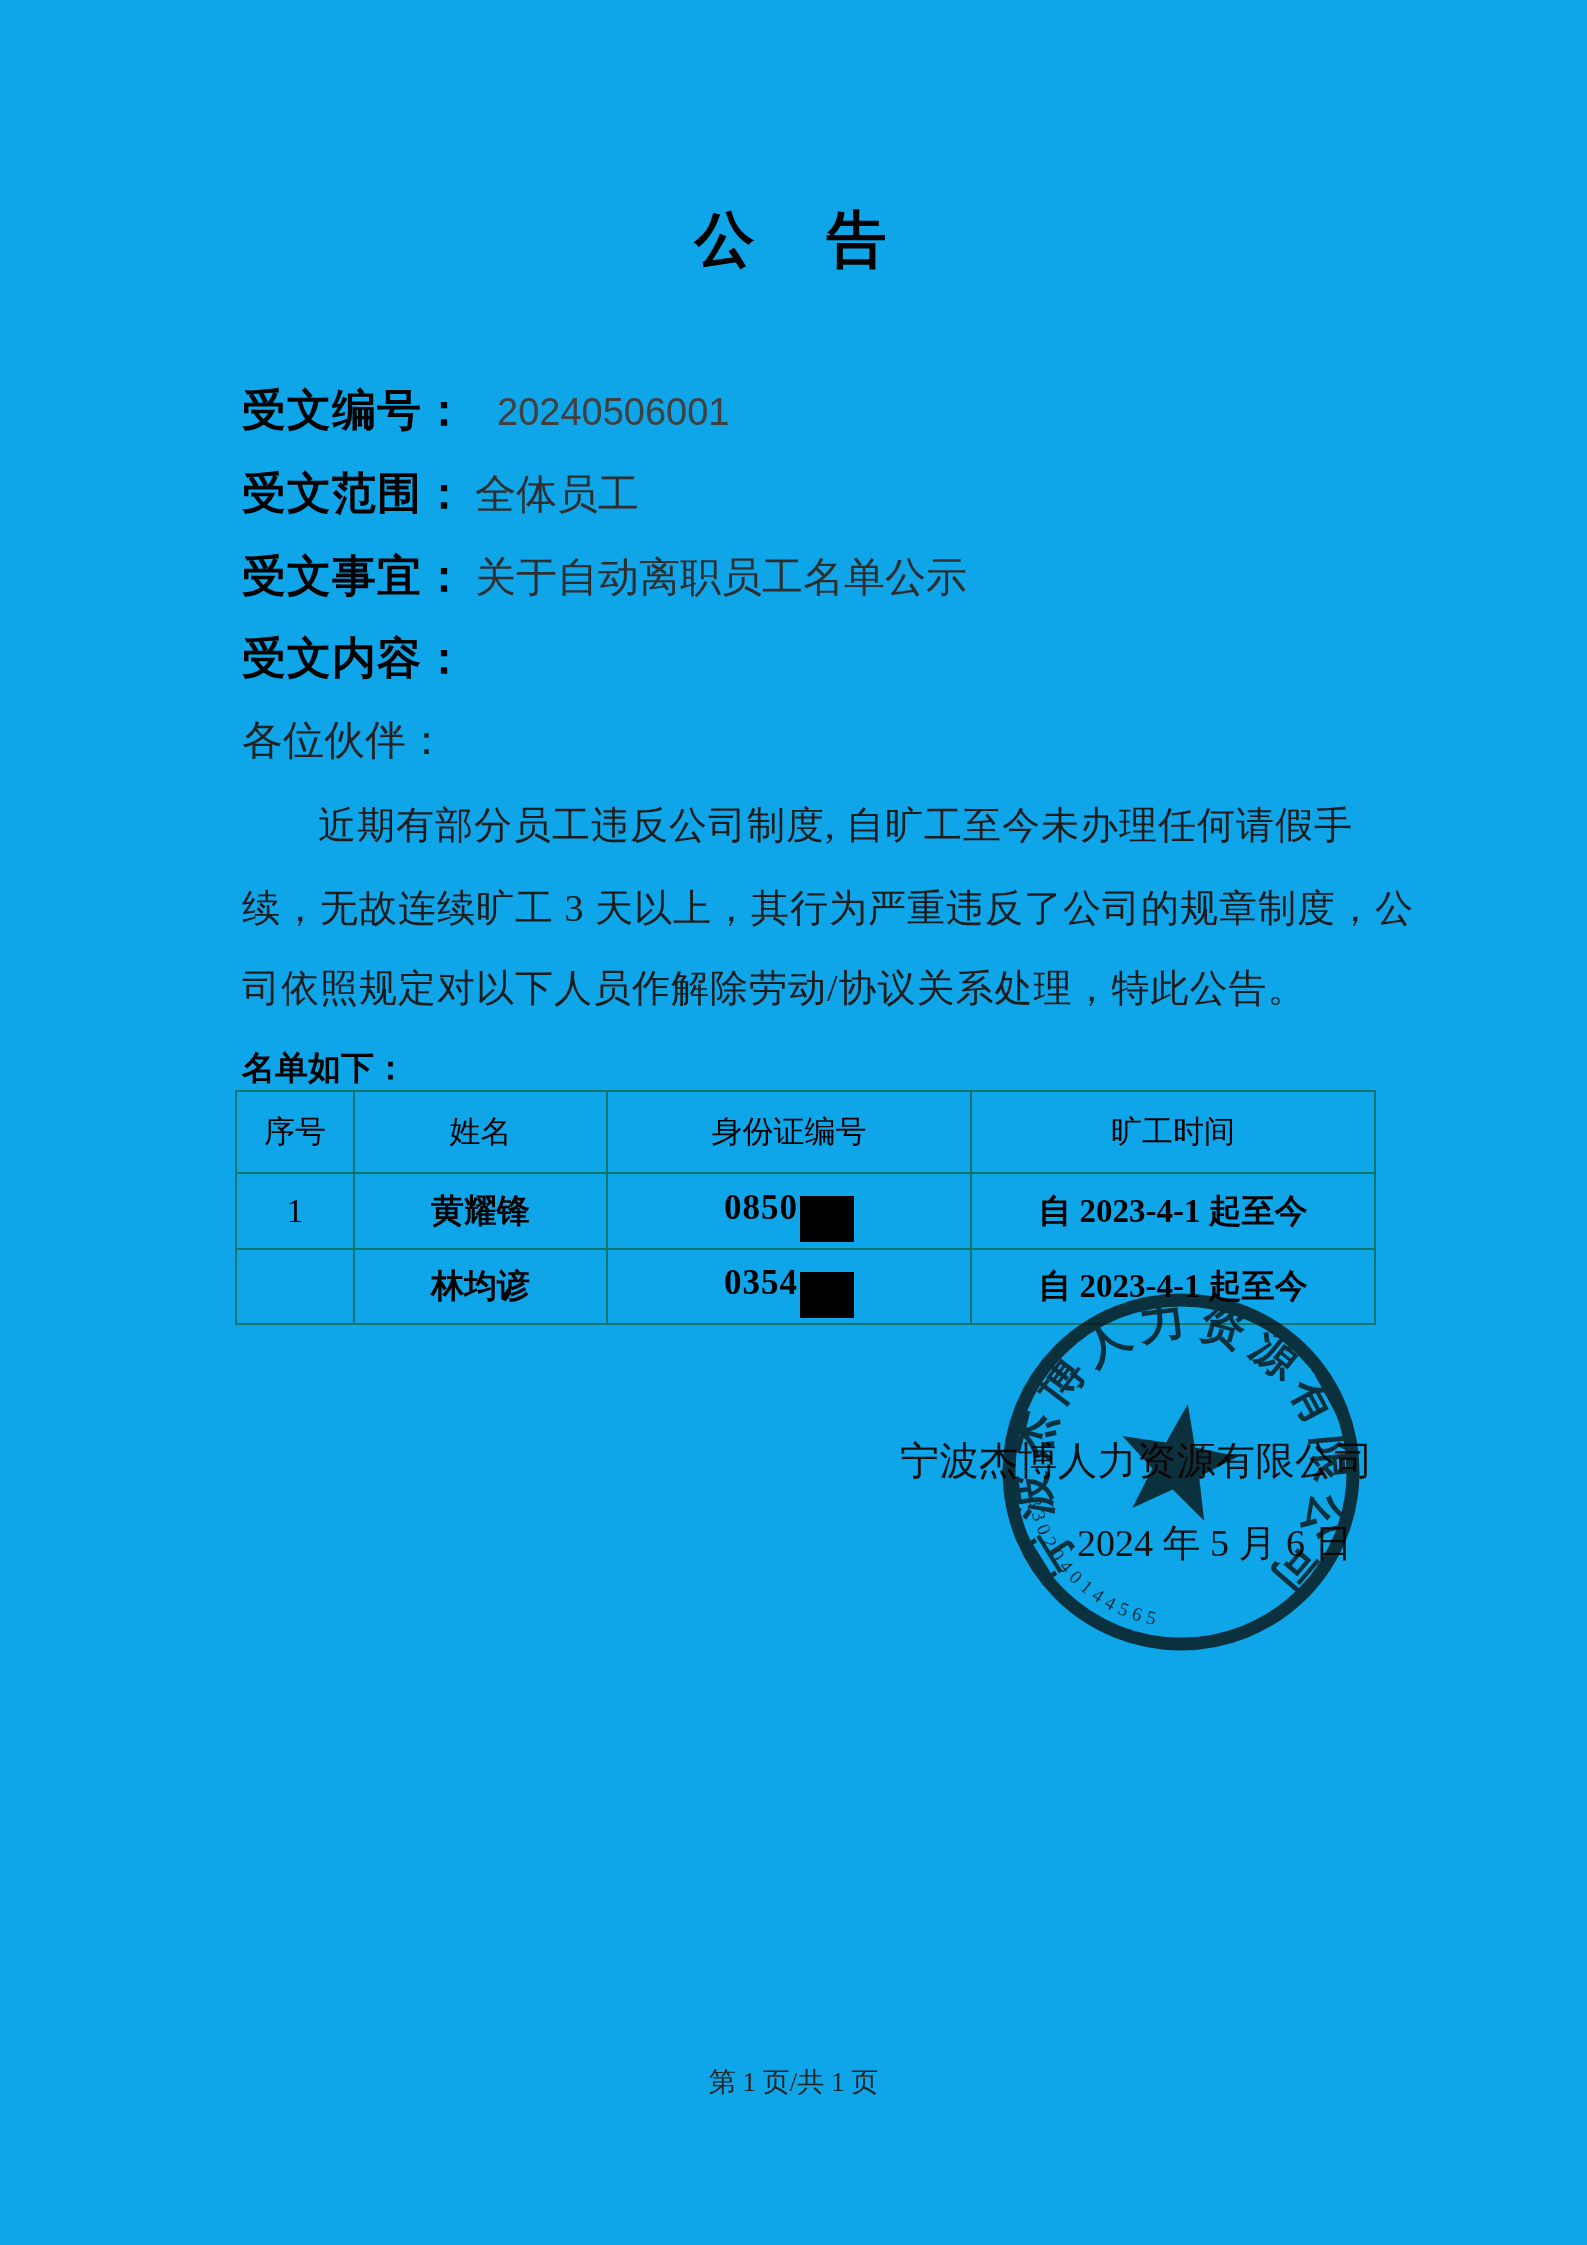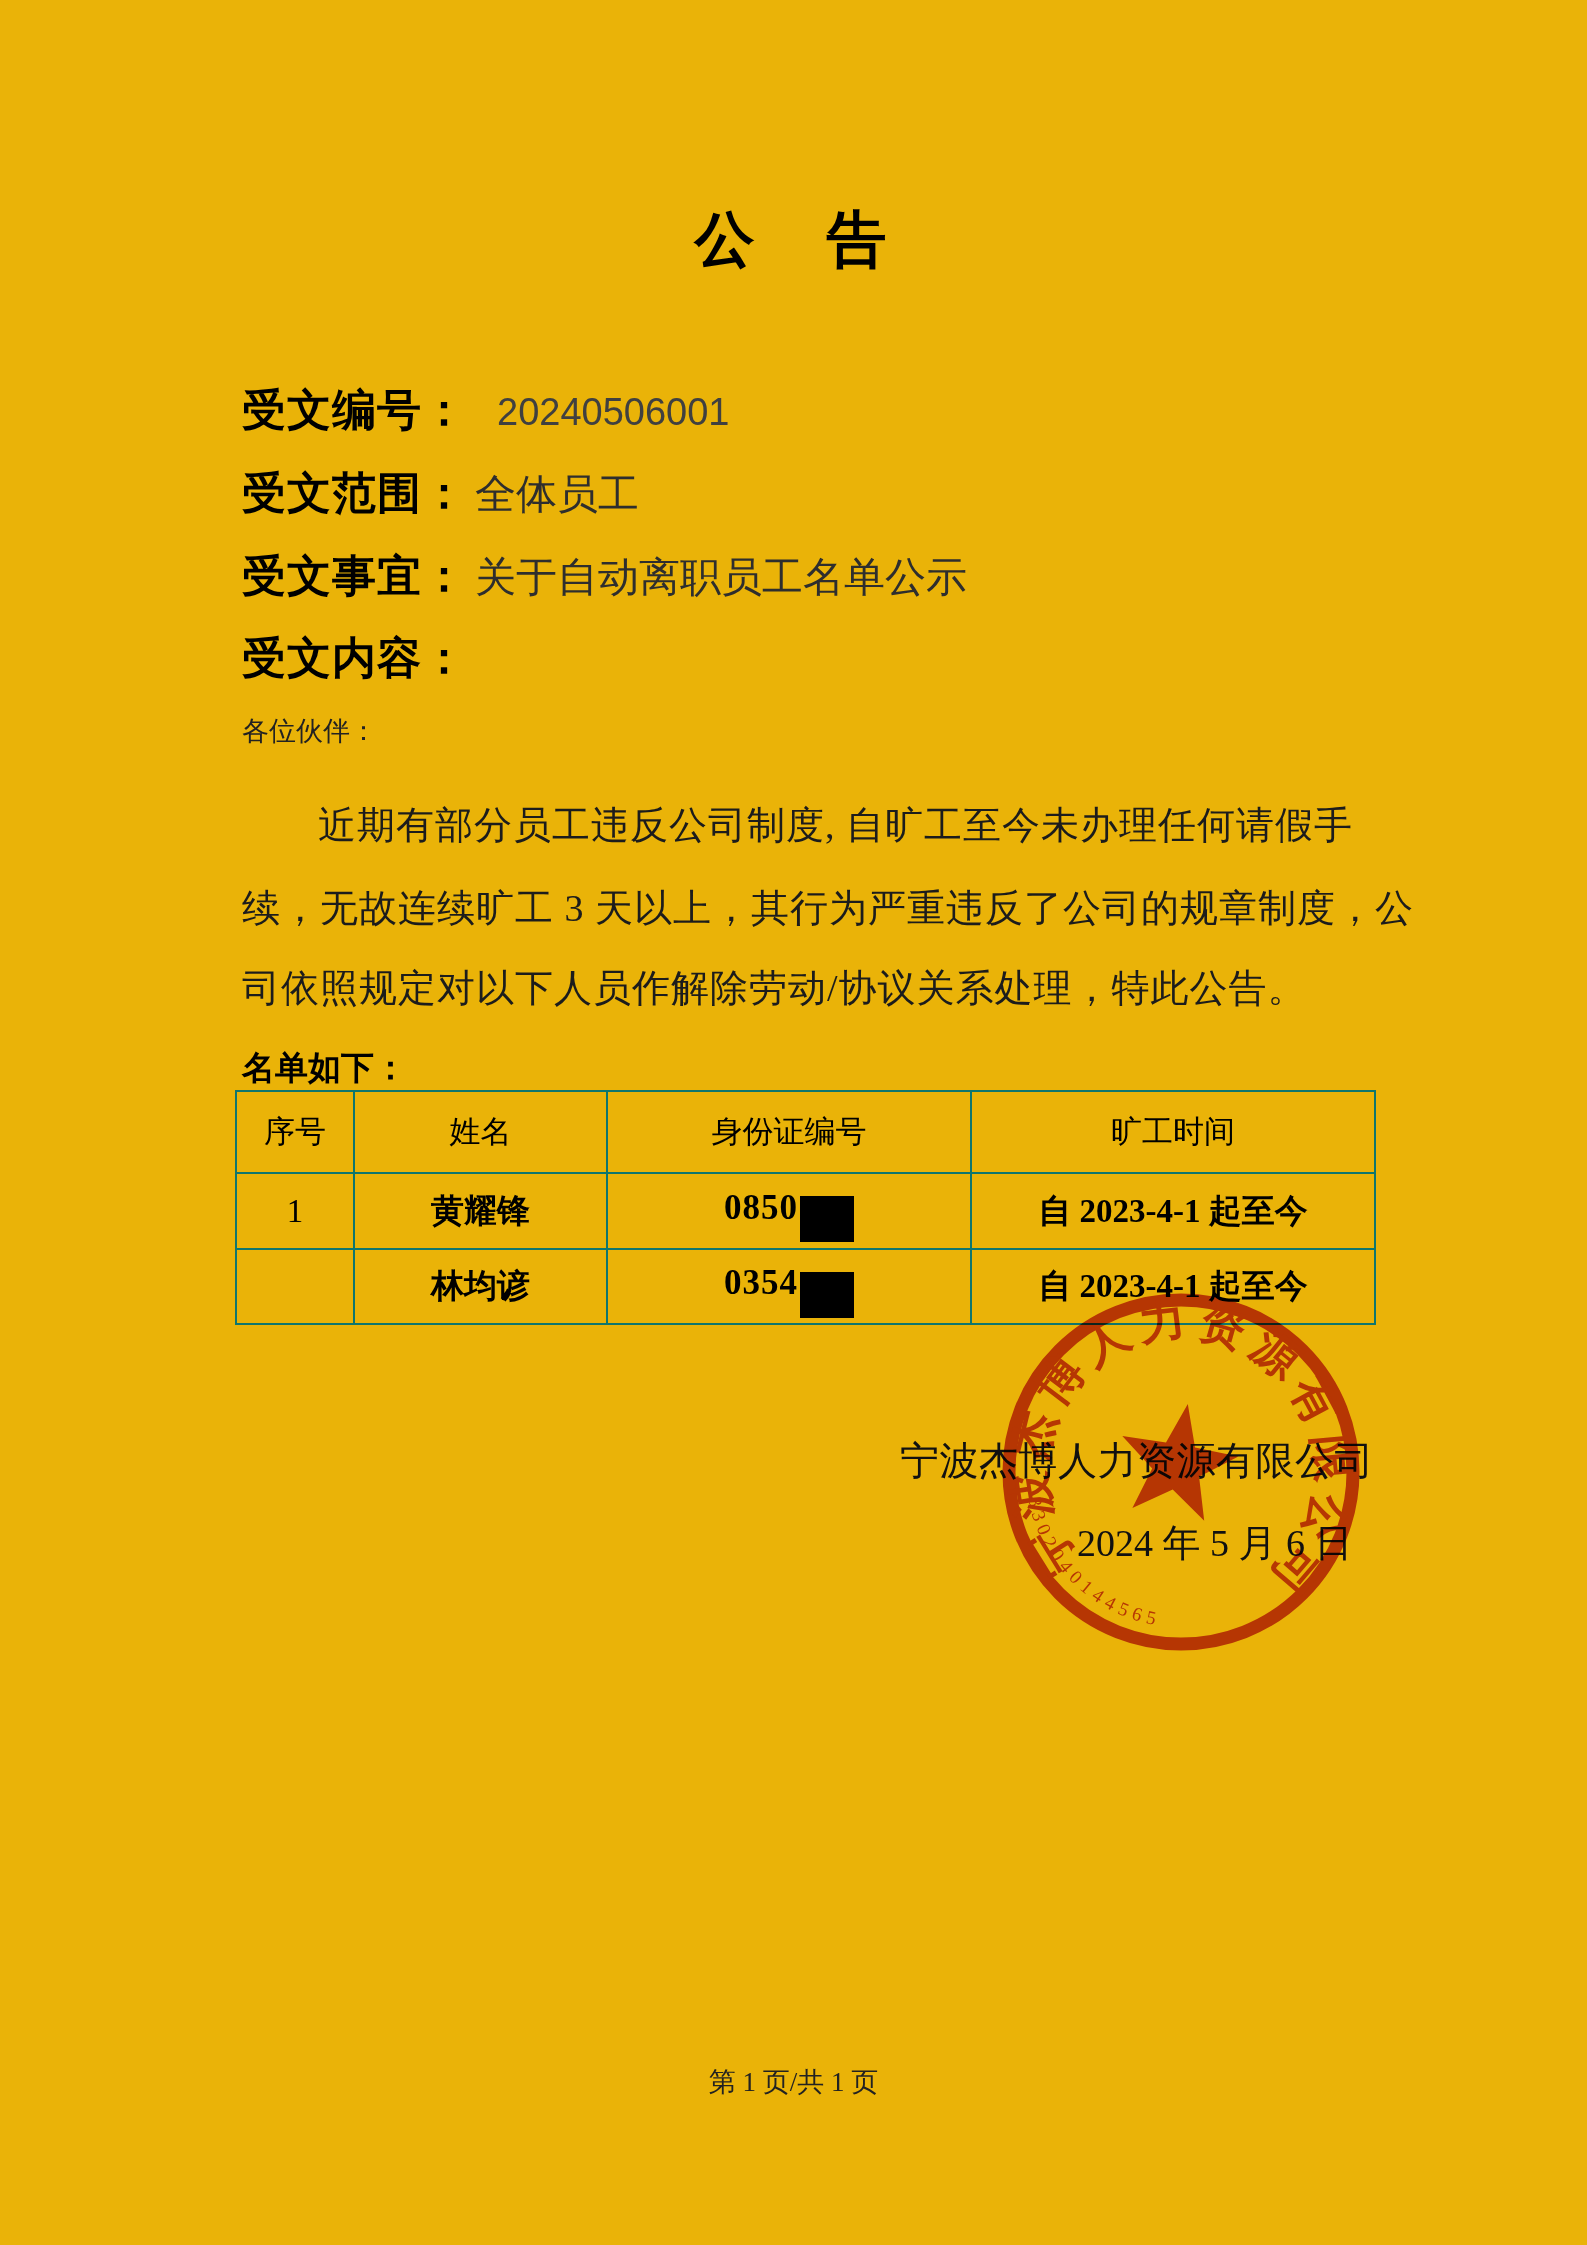--- a/index.html
+++ b/index.html
@@ -1,36 +1,36 @@
 <!DOCTYPE html>
 <html><head>
 <meta charset="utf-8">
 <style>
   html,body{margin:0;padding:0;background:#888;}
   .page{
     position:relative;
     width:1587px;height:2245px;
     margin:0 auto;
-    background:#eab308;
+    background:#0ea5e9;
     font-family:"Liberation Serif", serif;
     color:#1a1a1a;
     overflow:hidden;
   }
   .title{
     position:absolute;top:200px;left:0;width:100%;
     text-align:center;
     font-size:60px;font-weight:bold;color:#000;
     letter-spacing:6px;margin:0;
   }
   .field{position:absolute;left:242px;white-space:nowrap;}
   .field .label{font-size:44px;font-weight:bold;color:#000;letter-spacing:1px;margin-top:41px;}
   .field .num{font-family:"Liberation Sans", sans-serif;font-size:38px;color:#404040;margin-left:30px;}
   .field .val{font-size:41px;color:#2e2e2e;margin-left:8px;}
   .f1{top:381px;} .f2{top:464px;} .f3{top:547px;} .f4{top:629px;}
-  .salutation{position:absolute;left:242px;top:713px;font-size:27px;color:#222;}
+  .salutation{position:absolute;left:242px;top:713px;font-size:41px;color:#222;}
   .para{position:absolute;left:242px;width:1110px;font-size:38px;letter-spacing:1px;color:#1c1c1c;white-space:nowrap;}
   .p1{top:800px;padding-left:76px;}
   .p2{top:883px;} .p3{top:963px;}
   .list-label{position:absolute;left:242px;top:1046px;font-size:33px;font-weight:bold;color:#000;}
   table.roster{
     position:absolute;left:235px;top:1090px;
     border-collapse:collapse;table-layout:fixed;
     width:1123px;
   }
   table.roster td{

